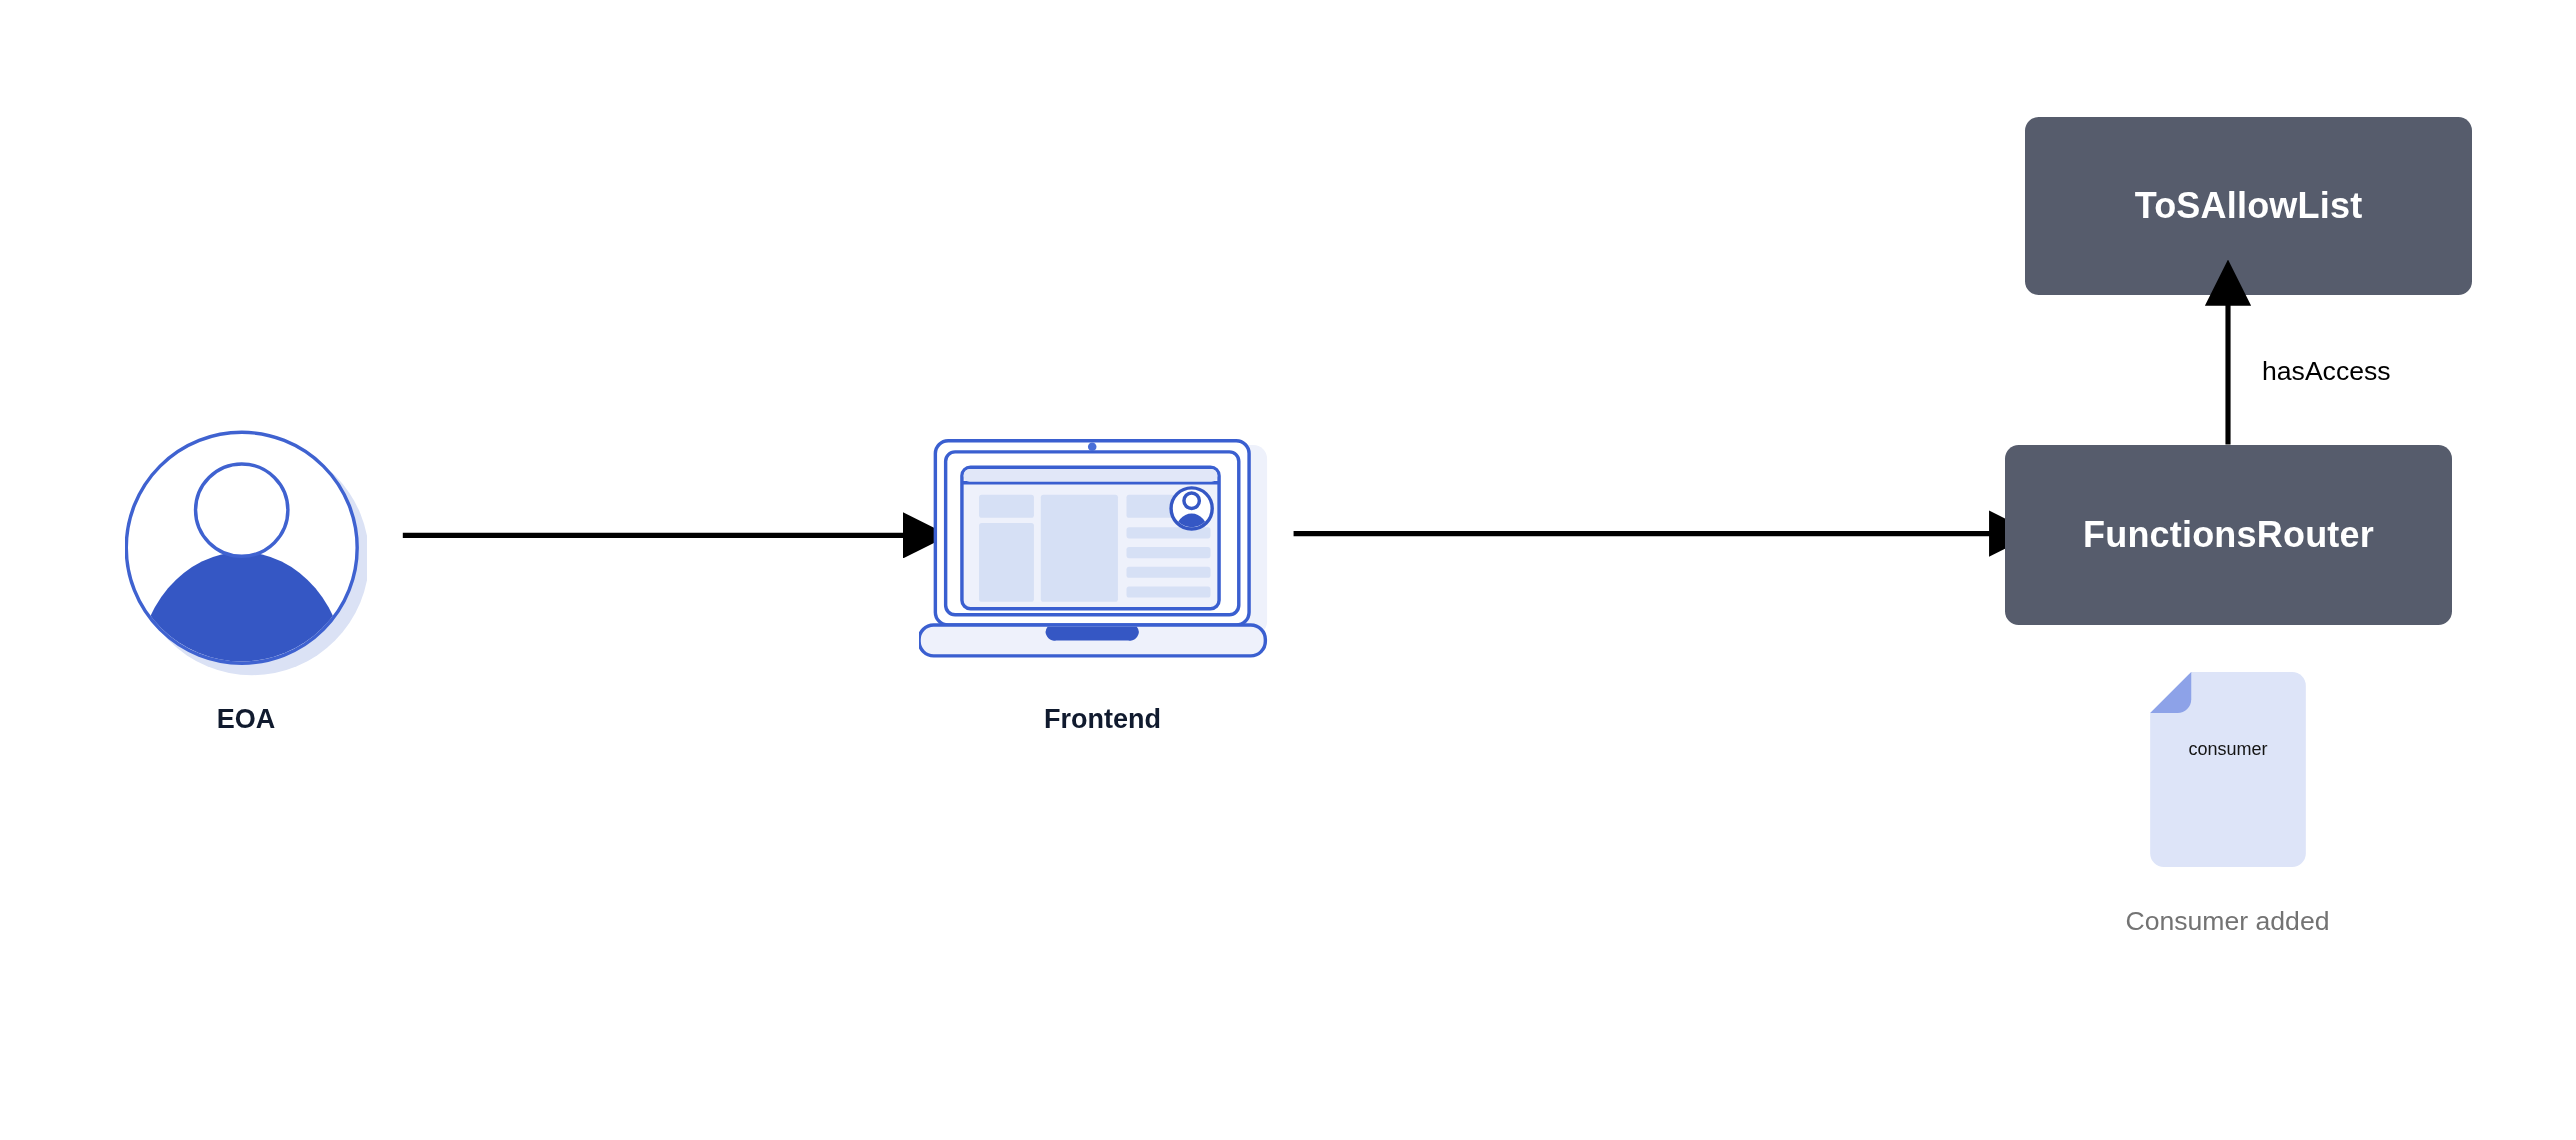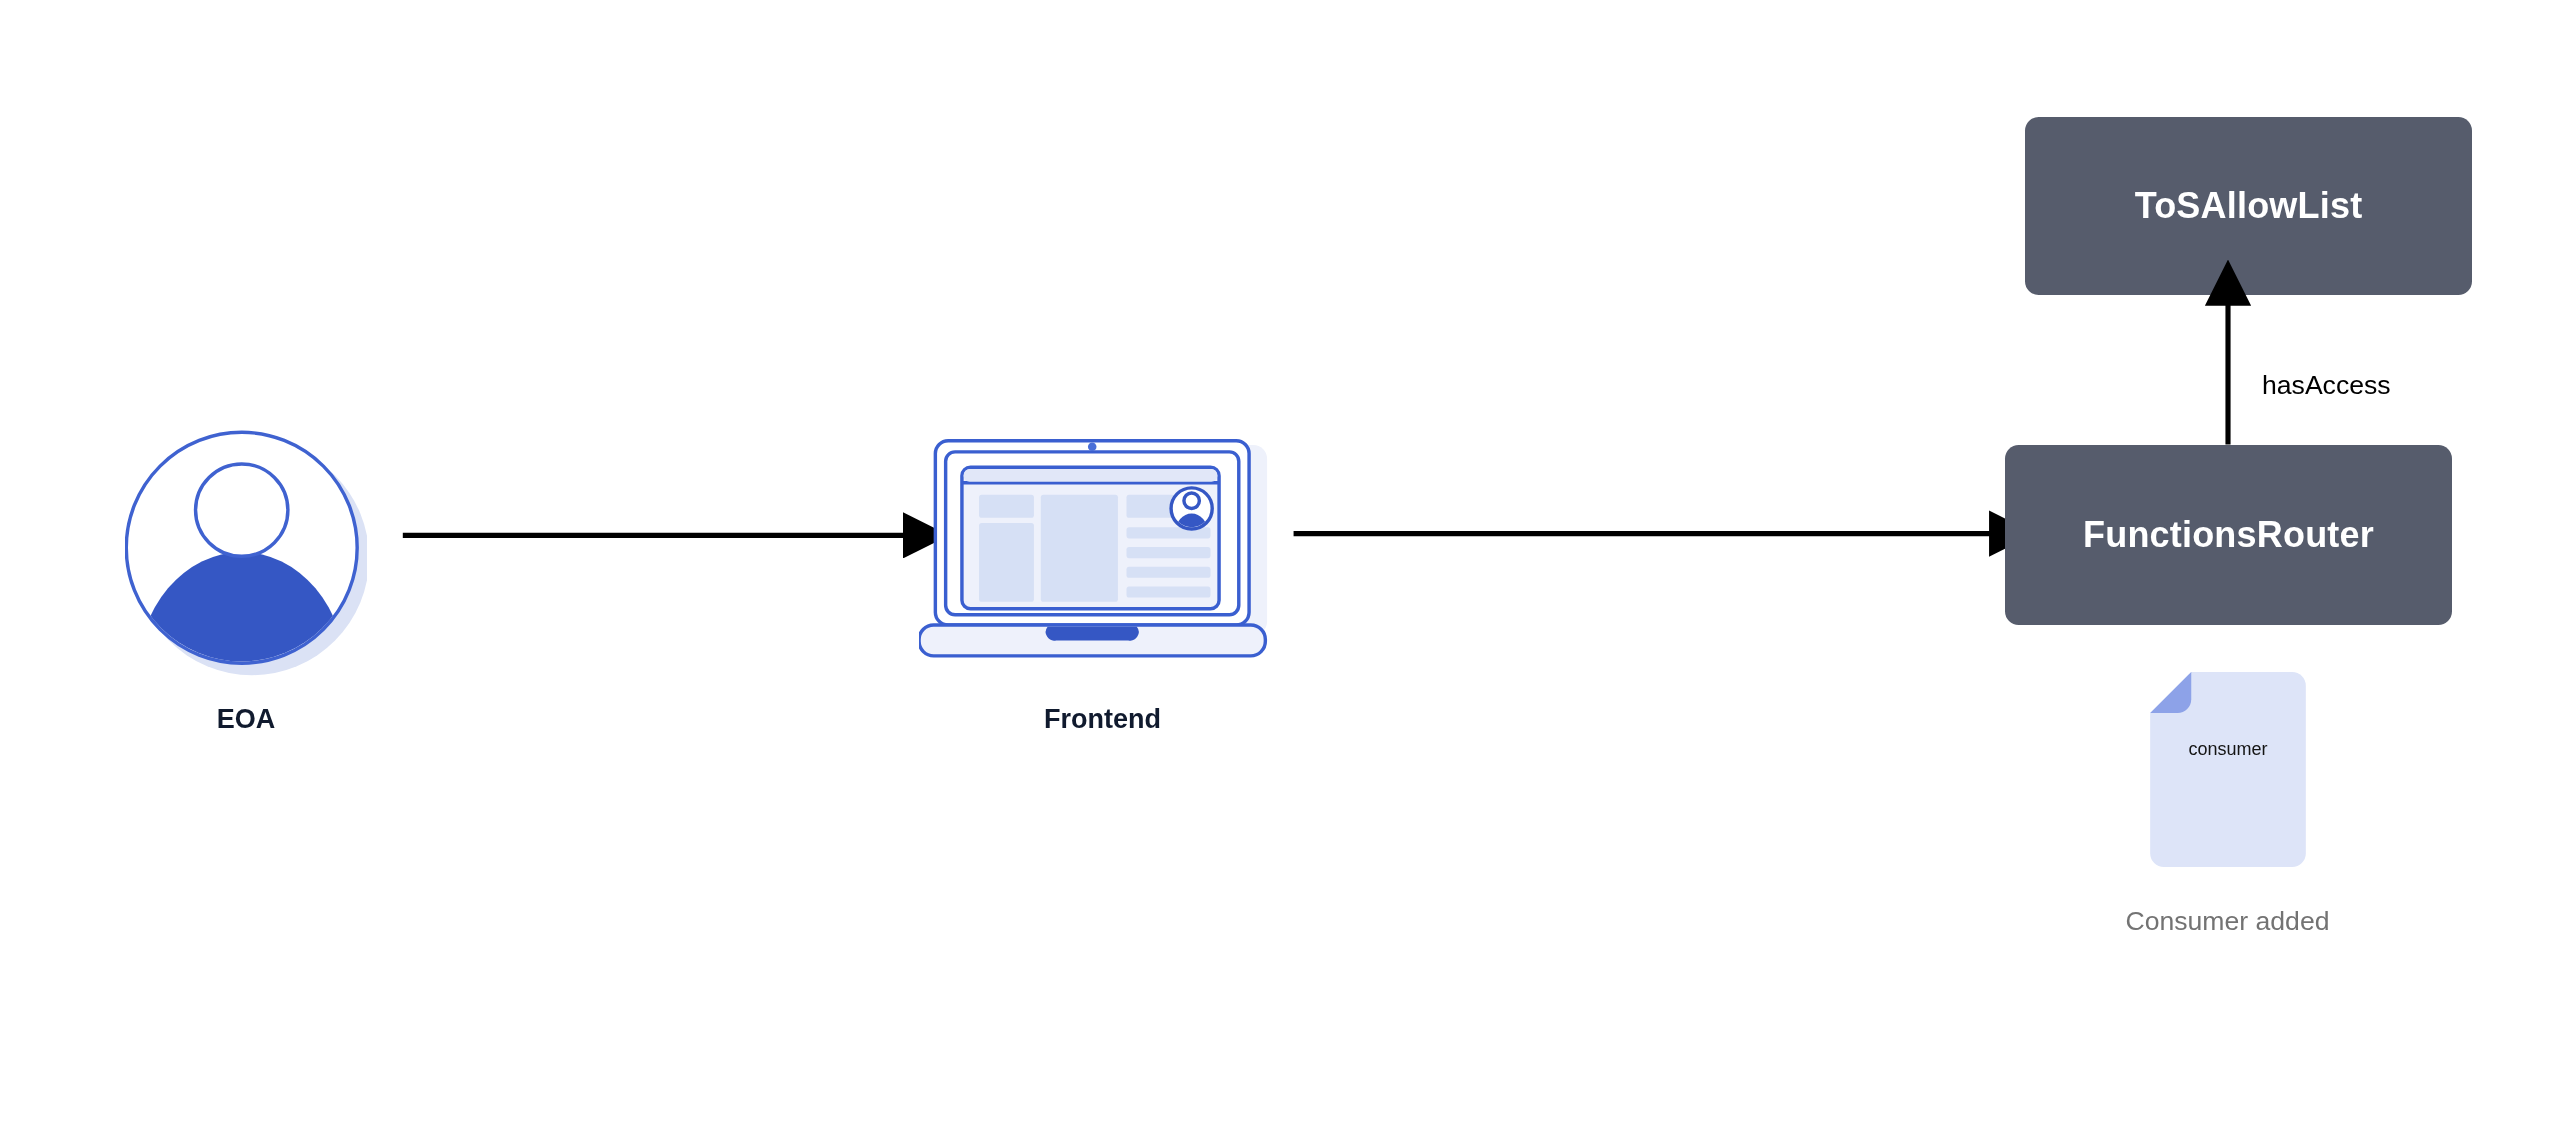--- a/index.html
+++ b/index.html
@@ -146,21 +146,21 @@
     <line x1="1510" y1="623" x2="2328" y2="623" stroke="#000000" stroke-width="6" marker-end="url(#ah)"></line>
   </svg>
 
   <div class="abs node-box" style="left:2005px; top:117px; width:447px; height:178px; background:#565c6c;margin-left:20px;">
     <span>ToSAllowList</span>
   </div>
 
   <svg class="arrow-layer" width="2576" height="1140" style="left:0; top:0;" viewBox="0 0 3007 1331">
     <line x1="2601" y1="519" x2="2601" y2="351" stroke="#000000" stroke-width="6" marker-end="url(#ah)"></line>
   </svg>
-  <div class="abs edge-label" style="left:2262px; top:370px; width:274px; text-align:left;">hasAccess</div>
+  <div class="abs edge-label" style="left:2262px; top:356px; width:274px; text-align:left;">hasAccess</div>
 
   <div class="abs node-box" style="left:2005px; top:445px; width:447px; height:180px; background:#565c6c;">
     <span>FunctionsRouter</span>
   </div>
 
   <div class="abs" style="left:2150px; top:672px; width:156px; height:195px;">
     <svg width="156" height="195" viewBox="0 0 182 228">
 
       <path d="M48,0 H166 a16,16 0 0 1 16,16 V212 a16,16 0 0 1 -16,16 H16
                a16,16 0 0 1 -16,-16 V48 Z" fill="#dde4f8"></path>

